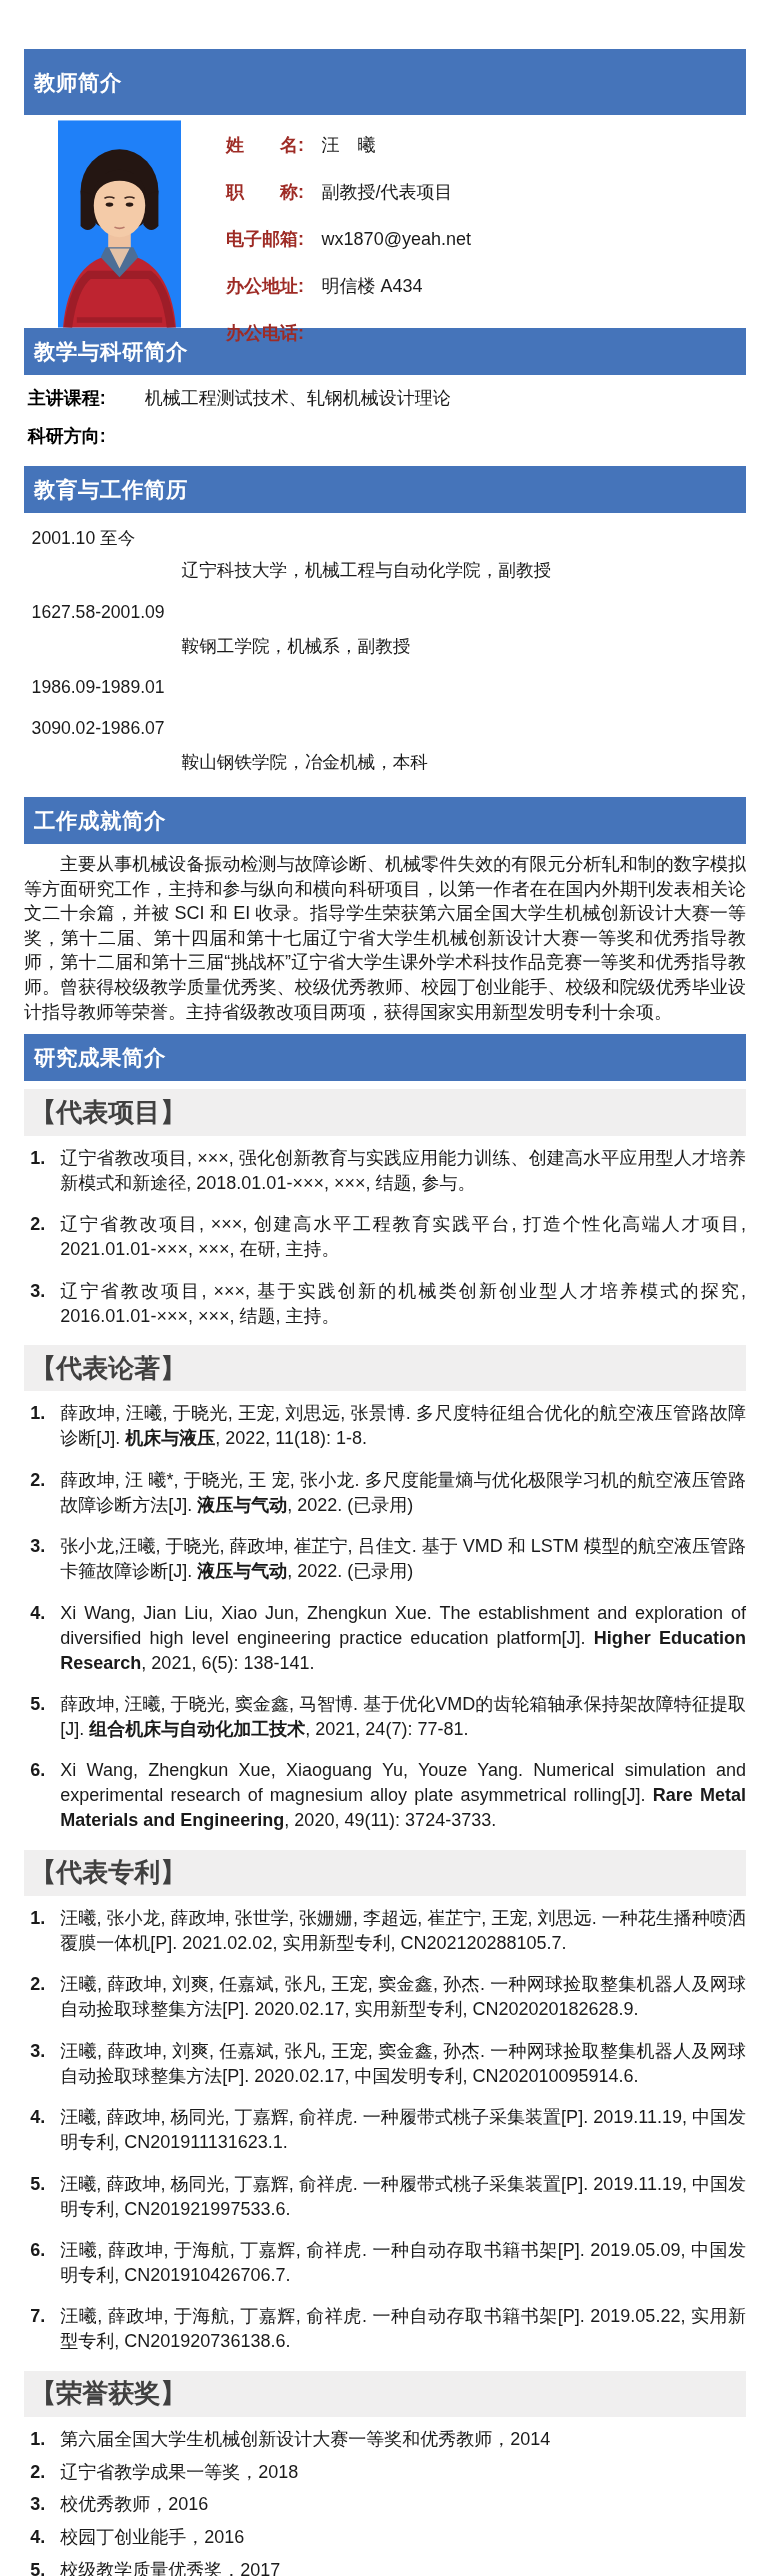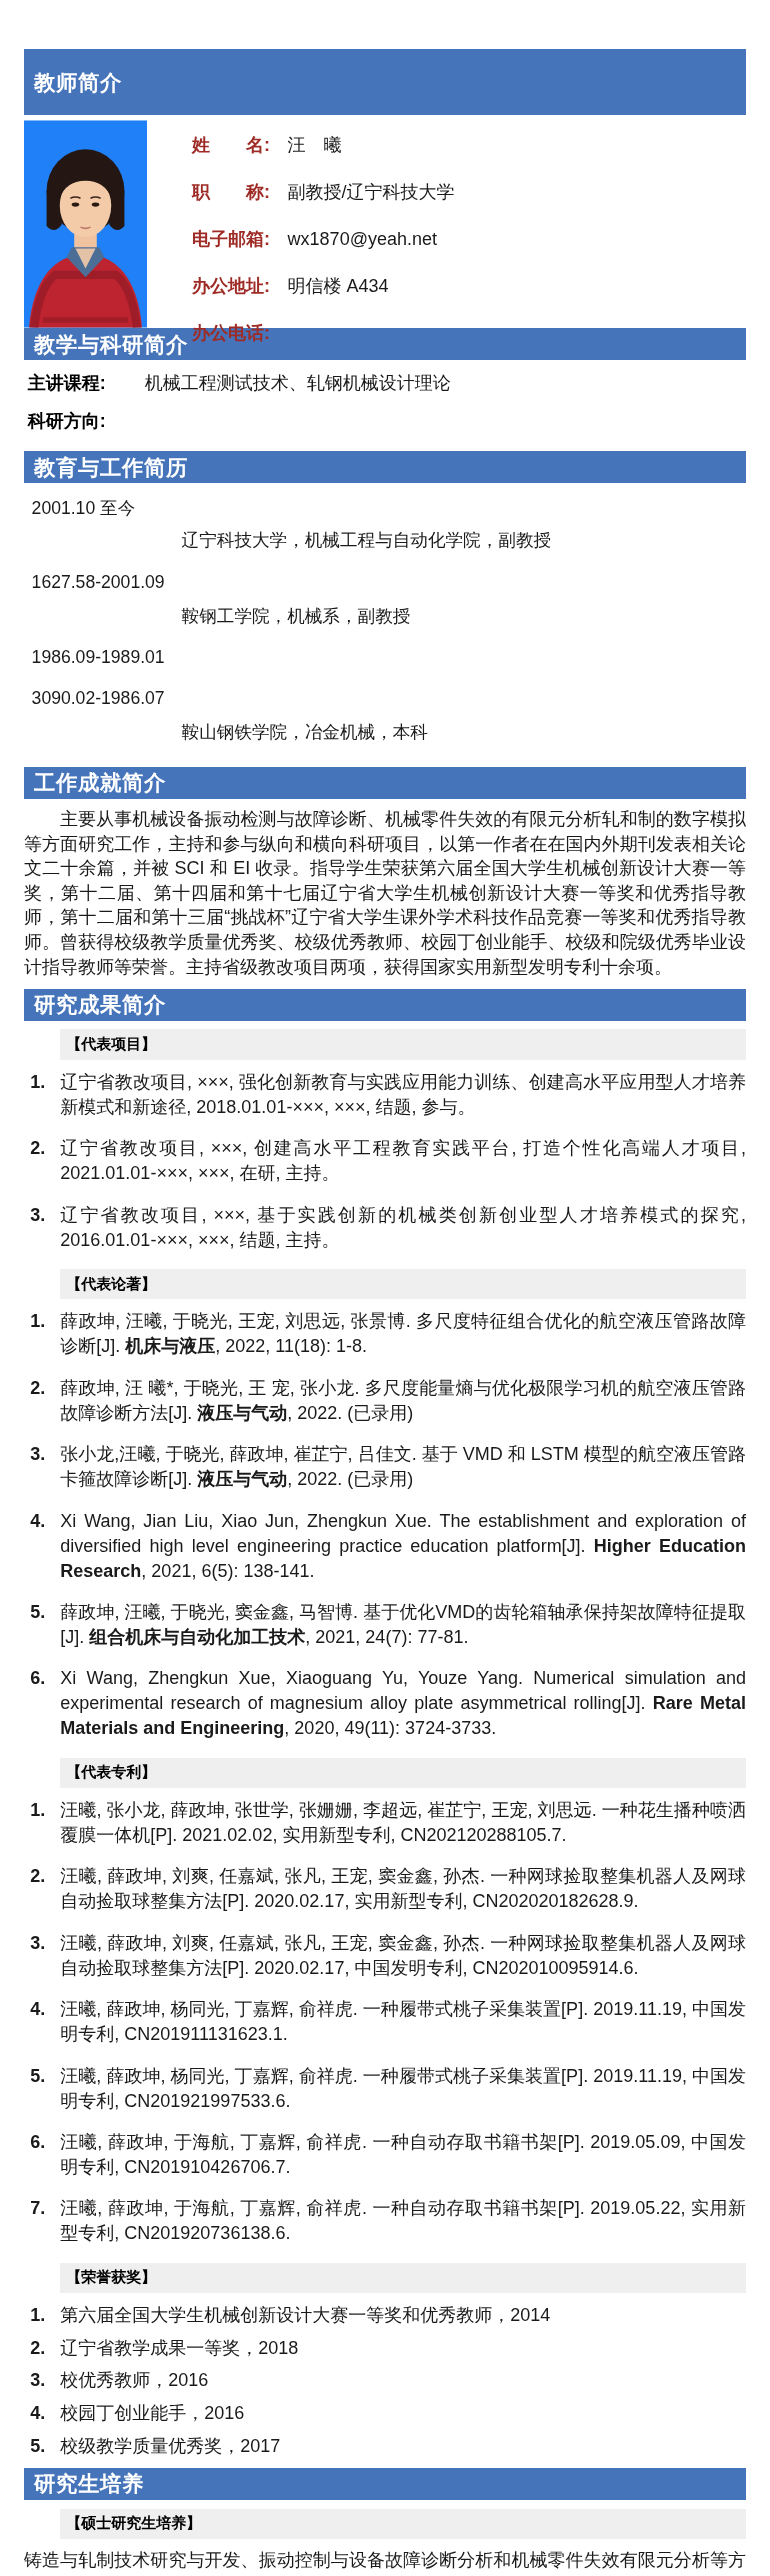--- a/index.html
+++ b/index.html
@@ -9,30 +9,30 @@
     font-family: "Liberation Sans", sans-serif;
     color: #1a1a1a;
   }
   .page { padding: 49px 24px 25px 24px; min-height: 2576px; }
 
   .sec-header {
     background: #4574BA;
     color: #ffffff;
     font-weight: bold;
     font-size: 21.4px;
-    height: 32px;
+    height: 47px;
     display: flex;
     align-items: center;
     padding-left: 10px;
     letter-spacing: 0.6px;
   }
   .sec-header.tall { height: 66px; }
 
   
-  .profile-row { display: flex; margin-top: 5px; height: 208px; }
+  .profile-row { display: flex; margin-top: 5px; height: 208px; margin-left: 34px; }
   .photo { width: 123px; height: 208px; flex: none; display: block; }
   .fields { margin-left: 45px; padding-top: 12.6px; }
   .field { display: flex; align-items: baseline; font-size: 18px; margin-bottom: 23px; }
   .field-label { color: #9E2B25; font-weight: bold; white-space: pre; }
   .field-value { margin-left: 17.6px; }
 
   
   .kv-block { padding: 10px 0 6.3px 3.8px; }
   .kv { display: flex; align-items: center; margin-bottom: 12.6px; }
   .kv-label { color: #000000; font-weight: bold; font-size: 18px; width: 117px; flex: none; white-space: pre; }
@@ -52,26 +52,25 @@
     text-indent: 2em;
     margin-top: 8.2px;
   }
   .para.noindent { text-indent: 0; }
 
   .mt { margin-top: 9.4px; }
 
   
   .subhead {
     background: #F0EFEF;
-    color: #000000;
+    color: #404040;
     font-weight: bold;
-    font-size: 15px;
+    font-size: 26px;
     padding: 5.7px 0 5.7px 6.3px;
     margin-top: 8.8px;
-    margin-left: 36px;
   }
 
   
   .num-list { margin-top: 10px; padding-left: 6.3px; }
   .list-item { display: flex; font-size: 18px; line-height: 25px; margin-bottom: 16.4px; }
   .li-num { width: 30px; flex: none; font-weight: bold; }
   .li-body { flex: 1; text-align: justify; }
   .num-list.compact .list-item { margin-bottom: 7.6px; }
   .num-list.compact .li-body { text-align: left; }
 </style>
@@ -112,21 +111,21 @@
       <path d="M82,204 L98,236 L114,204" fill="#F4CBA8" opacity="0.9"></path>
     </svg>
 
     <div class="fields">
       <div class="field">
         <span class="field-label">姓　　名:</span>
         <span class="field-value">汪　曦</span>
       </div>
       <div class="field">
         <span class="field-label">职　　称:</span>
-        <span class="field-value">副教授/辽宁科技大学</span>
+        <span class="field-value">副教授/代表项目</span>
       </div>
       <div class="field">
         <span class="field-label">电子邮箱:</span>
         <span class="field-value">wx1870@yeah.net</span>
       </div>
       <div class="field">
         <span class="field-label">办公地址:</span>
         <span class="field-value">明信楼 A434</span>
       </div>
       <div class="field">

